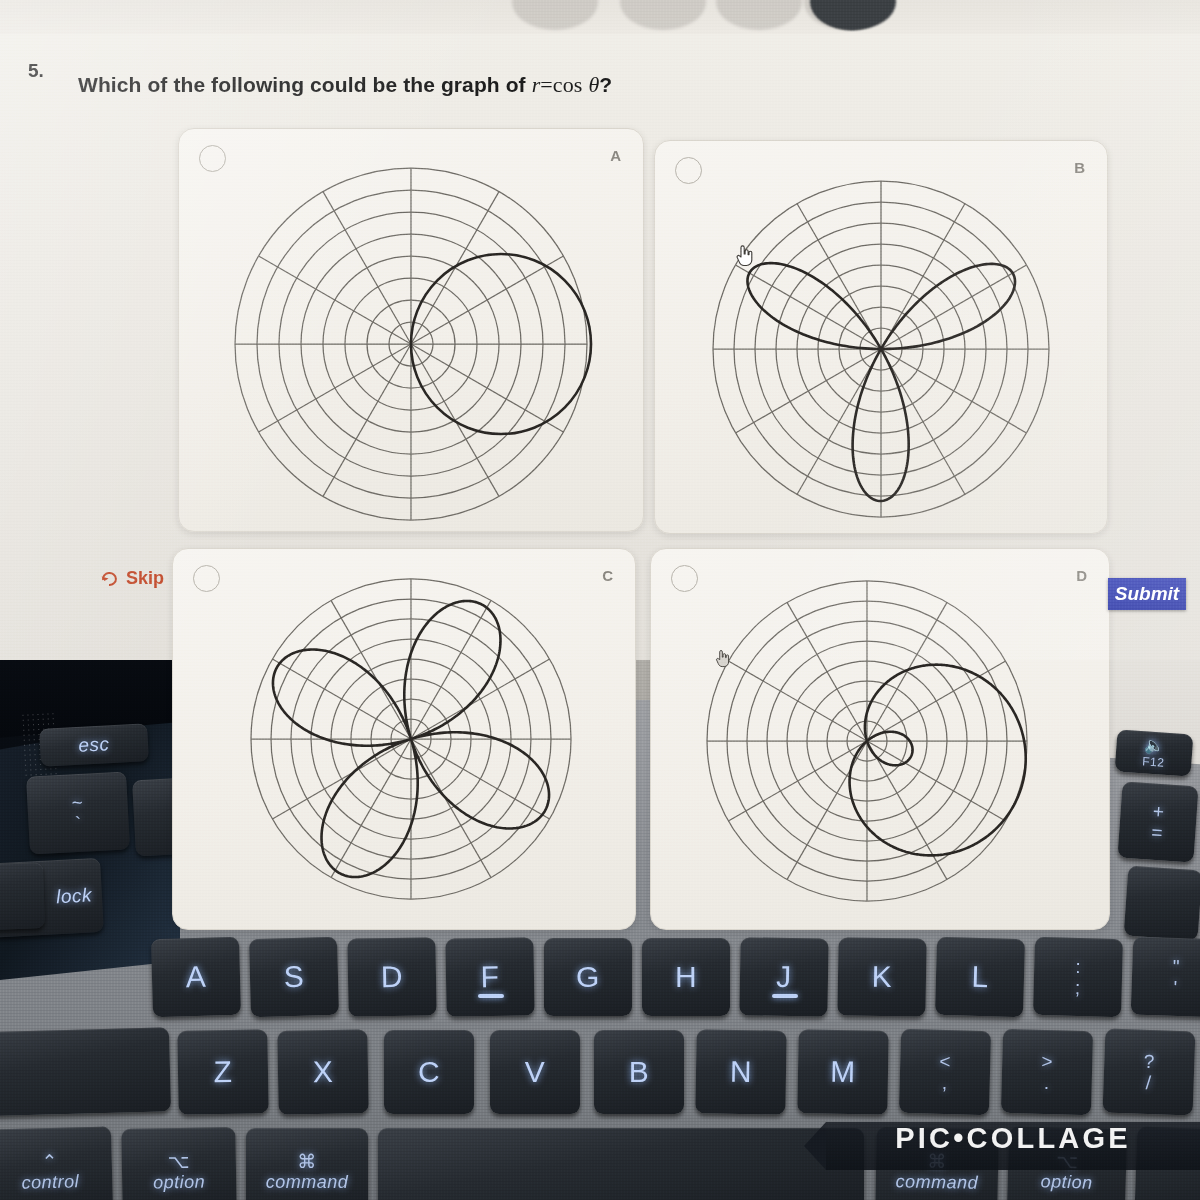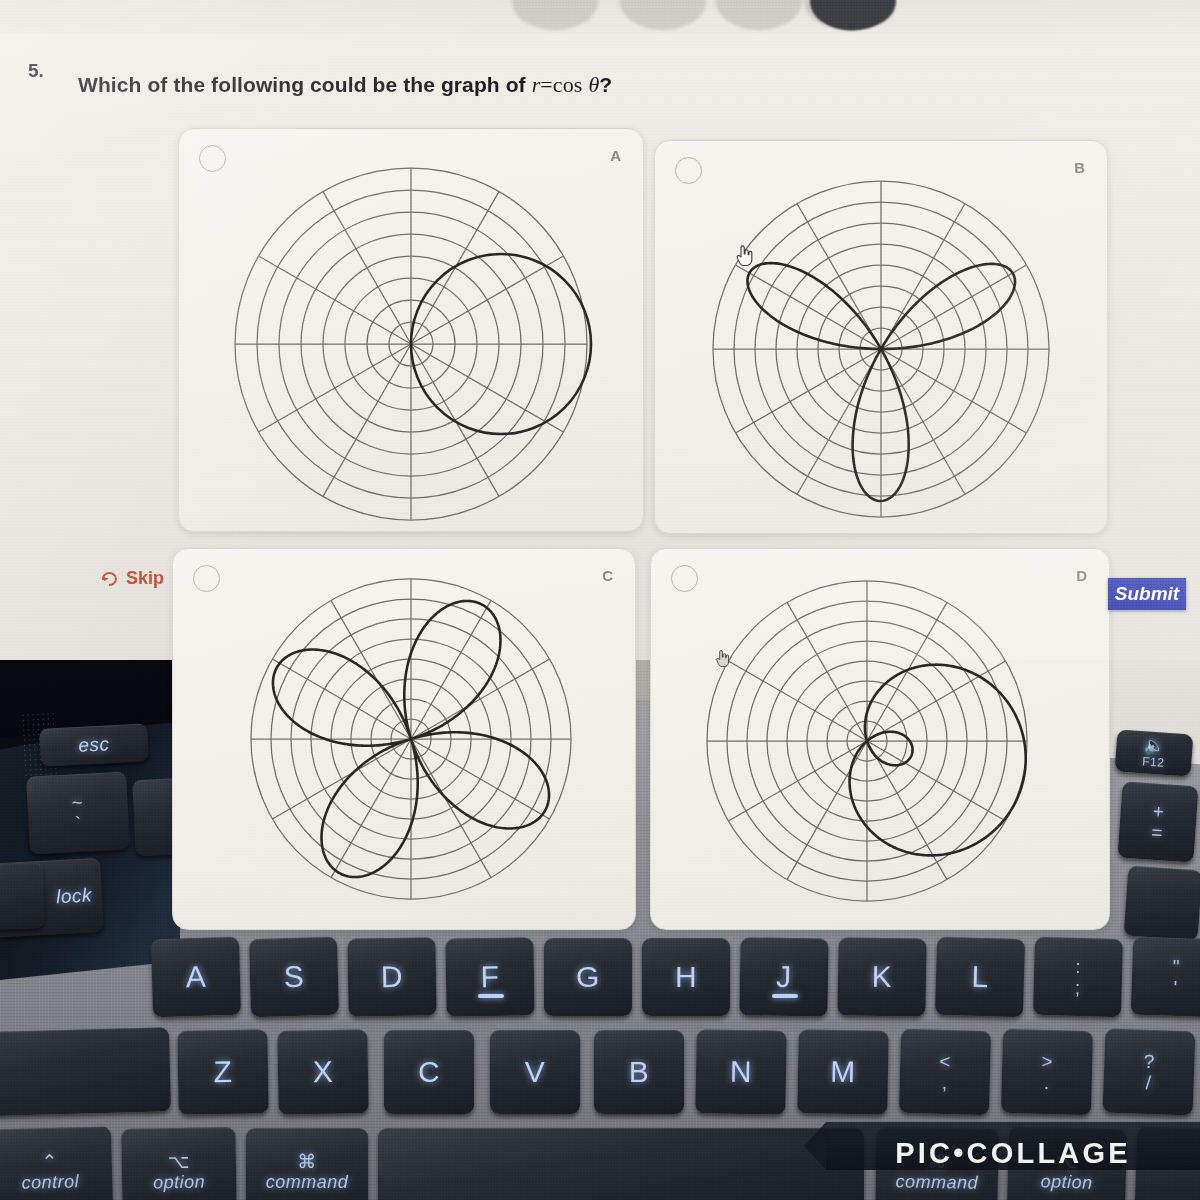--- a/index.html
+++ b/index.html
@@ -122,21 +122,21 @@
     display:flex;align-items:center;justify-content:center;
     box-shadow:0 1px 3px rgba(0,0,0,.4);
   }
 
   
   .cursor{position:absolute;width:22px;height:24px;}
   
   .wm{
     position:absolute;left:826px;top:1122px;width:374px;height:48px;
     background:linear-gradient(180deg,rgba(22,27,34,.82) 0%,rgba(14,18,24,.86) 100%);
-    display:flex;align-items:flex-end;justify-content:center;
+    display:flex;align-items:flex-start;justify-content:center;
     color:#f2f2f2;font-size:29px;font-weight:700;letter-spacing:3.2px;
   }
   .wm:before{
     content:"";position:absolute;left:-22px;top:0;border-top:24px solid transparent;
     border-bottom:24px solid transparent;border-right:22px solid rgba(20,25,32,.84);
   }
   .grain{
     position:absolute;inset:0;pointer-events:none;opacity:.14;
     background:repeating-linear-gradient(0deg,rgba(0,0,0,.5) 0 1px,transparent 1px 3px),
                repeating-linear-gradient(90deg,rgba(255,255,255,.4) 0 1px,transparent 1px 3px);

